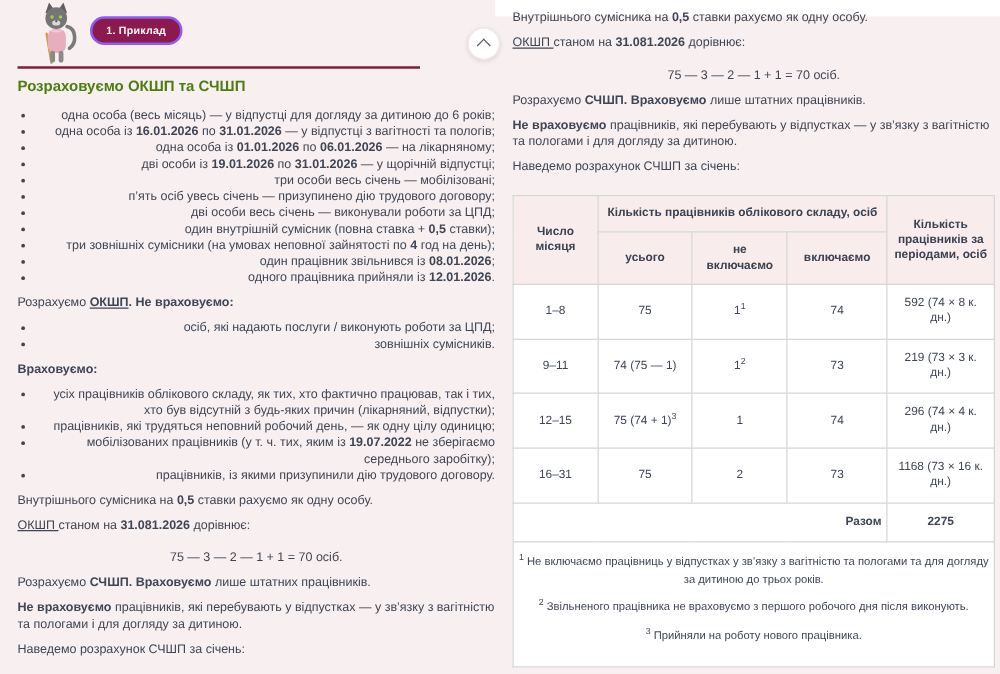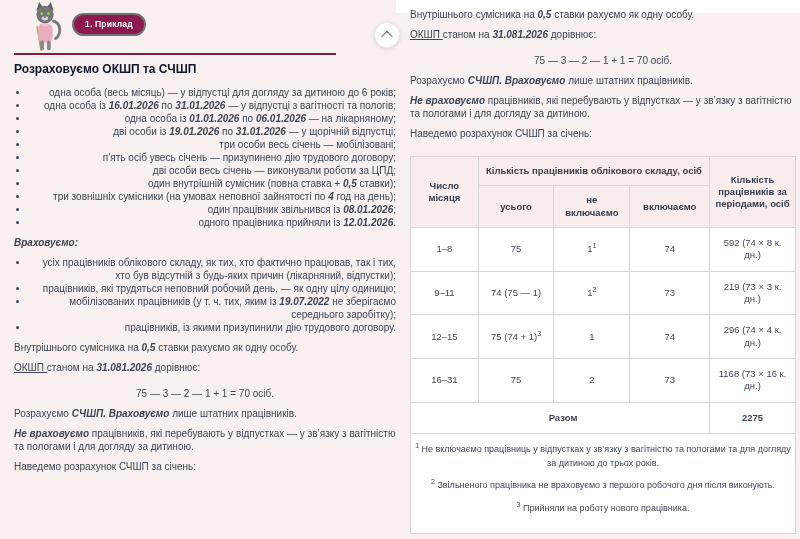--- a/index.html
+++ b/index.html
@@ -4,36 +4,36 @@
 <style>
   html,body{margin:0;padding:0;background:#f8f0f0;}
   .page{position:relative;width:800px;height:539px;background:#f8f0f0;overflow:hidden;
         font-family:"Liberation Sans","DejaVu Sans",sans-serif;color:#3e4554;font-size:10px;line-height:1.3;}
   .topstrip{position:absolute;left:396px;top:0;width:404px;height:13px;background:#ffffff;}
   .col-left{position:absolute;left:14px;top:0;width:382px;}
   .col-right{position:absolute;left:410px;top:8px;width:386px;}
   .masthead{position:relative;height:62px;}
   .mascot{position:absolute;left:12px;top:2px;width:38px;height:52px;}
   .badge{position:absolute;left:58px;top:13px;background:#8c1a4e;color:#fff;font-size:8.5px;font-weight:700;
-         padding:4px 11px;border-radius:12px;border:2px solid #737373;letter-spacing:.2px;}
+         padding:4px 11px;border-radius:12px;border:2px solid #8b5cf6;letter-spacing:.2px;}
   .rule{position:absolute;left:0;top:53px;width:322px;height:2px;background:#7f1e3e;}
-  .heading{font-size:12px;font-weight:700;color:#0f172a;margin:0 0 8px;}
+  .heading{font-size:12px;font-weight:700;color:#4d7c0f;margin:0 0 8px;}
   p{margin:0 0 7px;}
   ul{margin:0 0 7px;padding-left:15px;text-align:right;}
   li{margin:0;padding-left:1px;}
   .formula{text-align:center;margin:13px 0 7px;}
-  .b{font-weight:700;font-style:italic;}
+  .b{font-weight:700;}
   .u{text-decoration:underline;}
   sup{font-size:7px;line-height:0;vertical-align:super;}
   table.calc{width:100%;border-collapse:collapse;margin:16px 0 10px;background:#fff;font-size:9.5px;}
   table.calc th,table.calc td{border:1px solid #d6d6d6;text-align:center;vertical-align:middle;}
   table.calc th{background:#f9ecec;font-weight:700;color:#3a4150;padding:8px 5px;}
   table.calc td{padding:9px 4px;color:#3e4554;}
   tr.total-row td{font-weight:700;}
-  tr.total-row td.label{text-align:center;padding-left:10px;margin-top:38px;}
+  tr.total-row td.label{text-align:right;padding-left:10px;margin-top:38px;}
   td.fnotes{text-align:left;padding:10px 10px 2px;}
   td.fnotes p{margin:0 0 9px;font-size:9px;line-height:1.5;}
   .scrolltop{position:absolute;left:374px;top:22px;width:24px;height:24px;background:#fff;border-radius:50%;
              border:1px solid #f1e7e7;box-shadow:0 1px 4px rgba(0,0,0,.12);display:flex;align-items:center;
              justify-content:center;cursor:pointer;z-index:5;}
   .chev{width:7px;height:7px;border-left:1.5px solid #5a5f6b;border-top:1.5px solid #5a5f6b;
         transform:rotate(45deg) translate(1px,1px);}
 </style>
 </head>
 <body>
@@ -71,20 +71,25 @@
       <li><span>дві особи із </span><span class="b">19.01.2026</span><span> по </span><span class="b">31.01.2026</span><span> — у щорічній відпустці;</span></li>
       <li><span>три особи весь січень — мобілізовані;</span></li>
       <li><span>п’ять осіб увесь січень — призупинено дію трудового договору;</span></li>
       <li><span>дві особи весь січень — виконували роботи за ЦПД;</span></li>
       <li><span>один внутрішній сумісник (повна ставка + </span><span class="b">0,5</span><span> ставки);</span></li>
       <li><span>три зовнішніх сумісники (на умовах неповної зайнятості по </span><span class="b">4</span><span> год на день);</span></li>
       <li><span>один працівник звільнився із </span><span class="b">08.01.2026</span><span>;</span></li>
       <li><span>одного працівника прийняли із </span><span class="b">12.01.2026</span><span>.</span></li>
     </ul>
 
+    <p><span>Розрахуємо </span><span class="b u">ОКШП</span><span class="b">. </span><span class="b">Не враховуємо:</span></p>
+    <ul>
+      <li><span>осіб, які надають послуги / виконують роботи за ЦПД;</span></li>
+      <li><span>зовнішніх сумісників.</span></li>
+    </ul>
 
     <p><span class="b">Враховуємо:</span></p>
     <ul>
       <li><span>усіх працівників облікового складу, як тих, хто фактично працював, так і тих, хто був відсутній з будь-яких причин (лікарняний, відпустки);</span></li>
       <li><span>працівників, які трудяться неповний робочий день, — як одну цілу одиницю;</span></li>
       <li><span>мобілізованих працівників (у т. ч. тих, яким із </span><span class="b">19.07.2022</span><span> не зберігаємо середнього заробітку);</span></li>
       <li><span>працівників, із якими призупинили дію трудового договору.</span></li>
     </ul>
 
     <p><span>Внутрішнього сумісника на </span><span class="b">0,5</span><span> ставки рахуємо як одну особу.</span></p>

